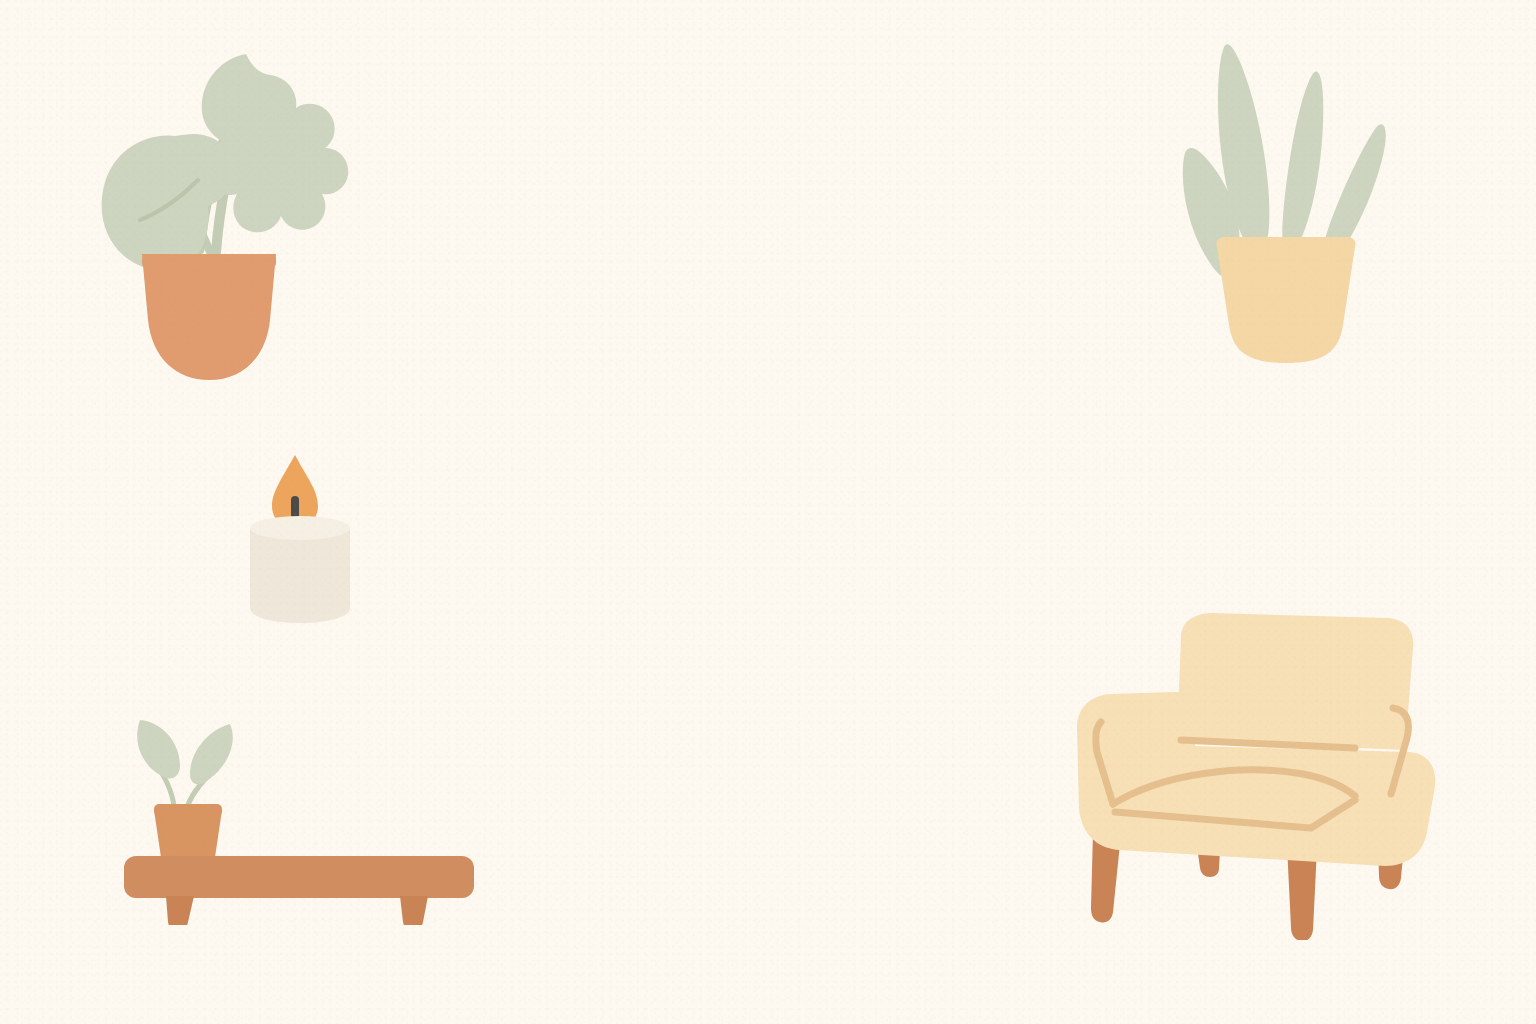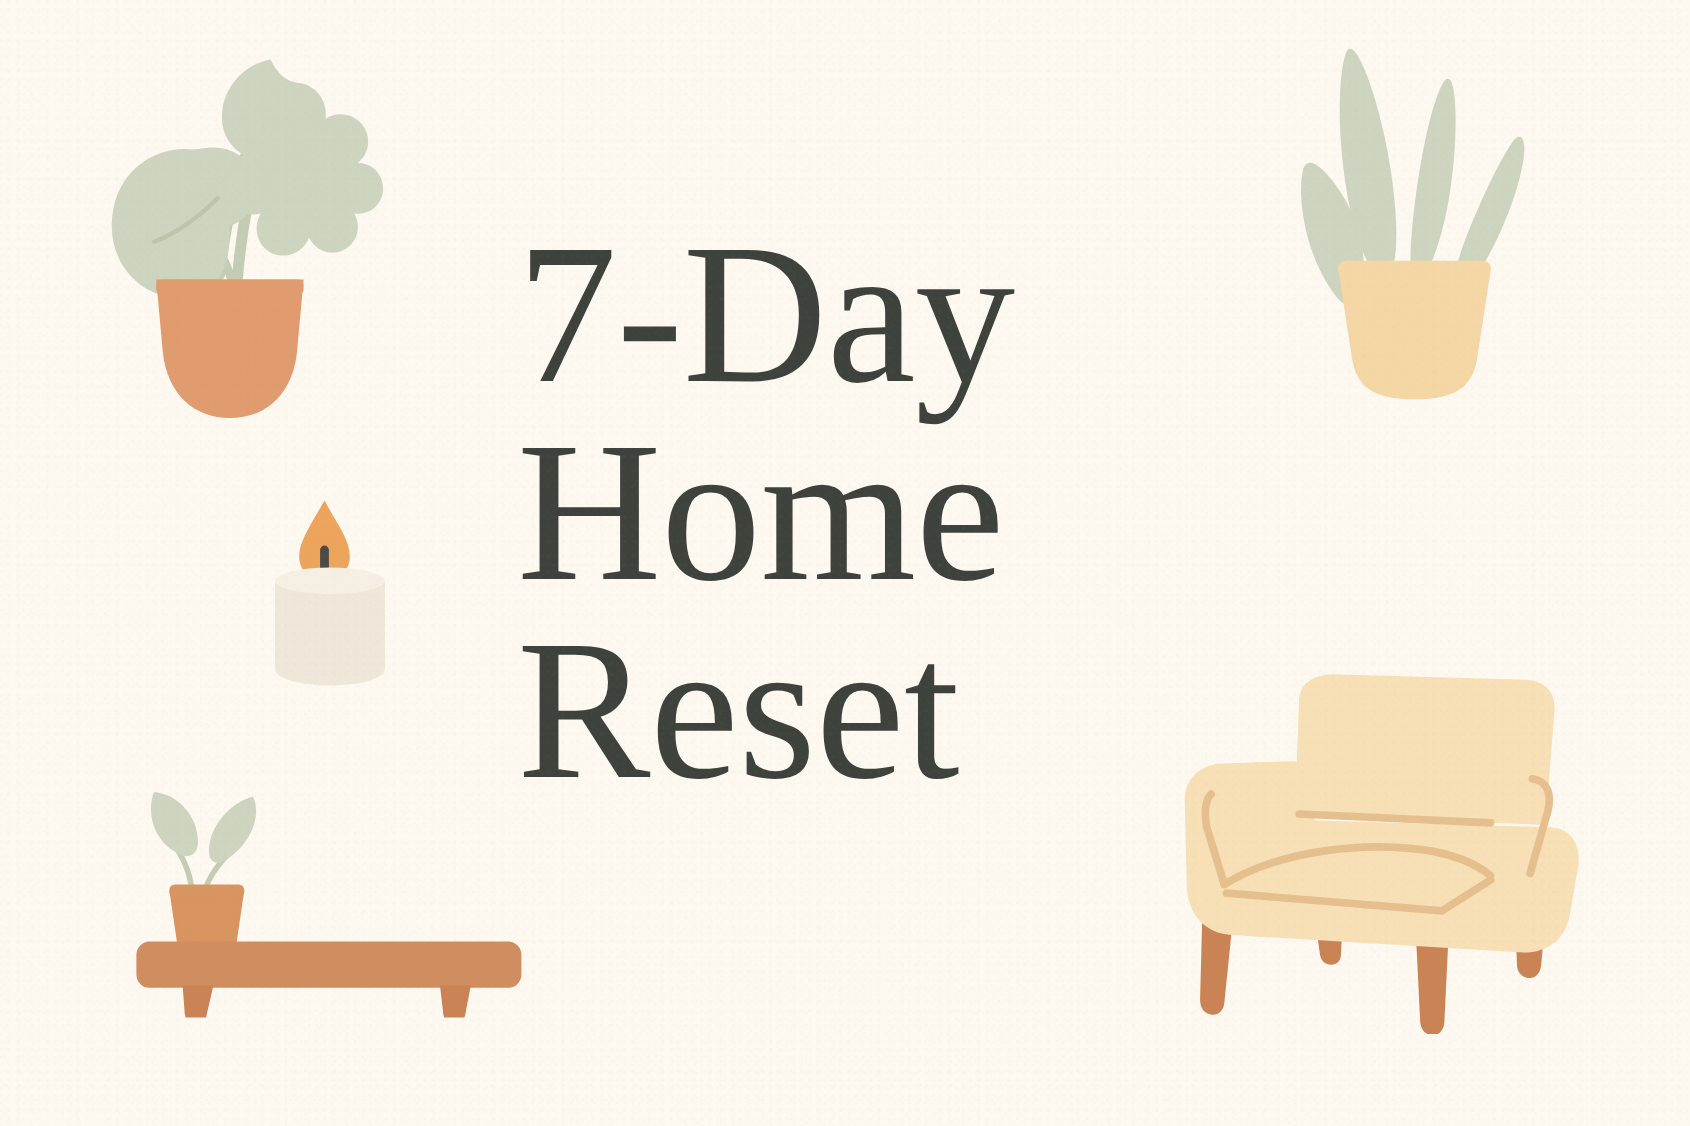--- a/index.html
+++ b/index.html
@@ -147,20 +147,15 @@
 
     <g fill="none" stroke="#E5C08E" stroke-width="7" stroke-linecap="round" stroke-linejoin="round">
       <path d="M46 122 C 40 128 40 140 42 152 L58 204"></path>
       <path d="M338 108 C 352 110 356 122 352 138 L336 194"></path>
       <path d="M58 204 C 110 172 190 164 248 174 C 268 178 288 186 300 196"></path>
       <path d="M126 140 L300 148"></path>
       <path d="M60 212 L256 228 L300 200"></path>
     </g>
   </svg>
 
-  <div id="headline">
-    <span class="hl">7-Day</span>
-    <span class="hl">Home</span>
-    <span class="hl">Reset</span>
-  </div>
 
   <div id="grain"></div>
 </div>
 
 </body></html>

